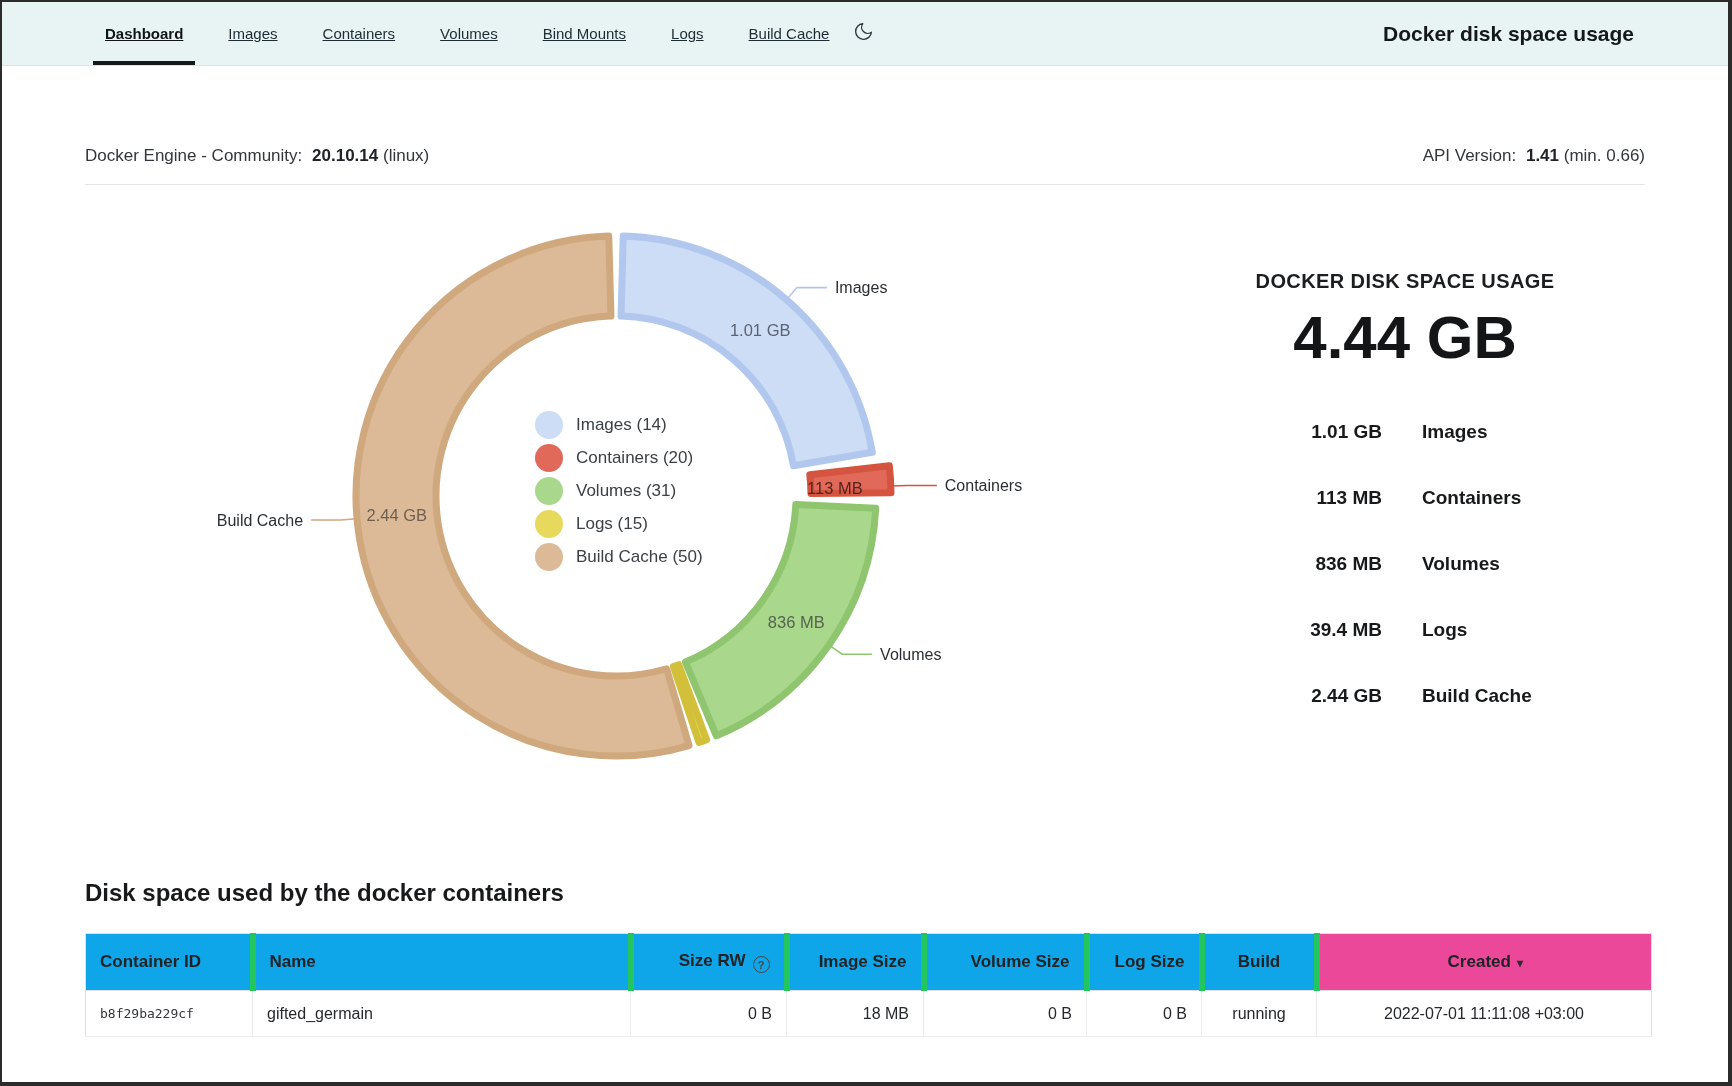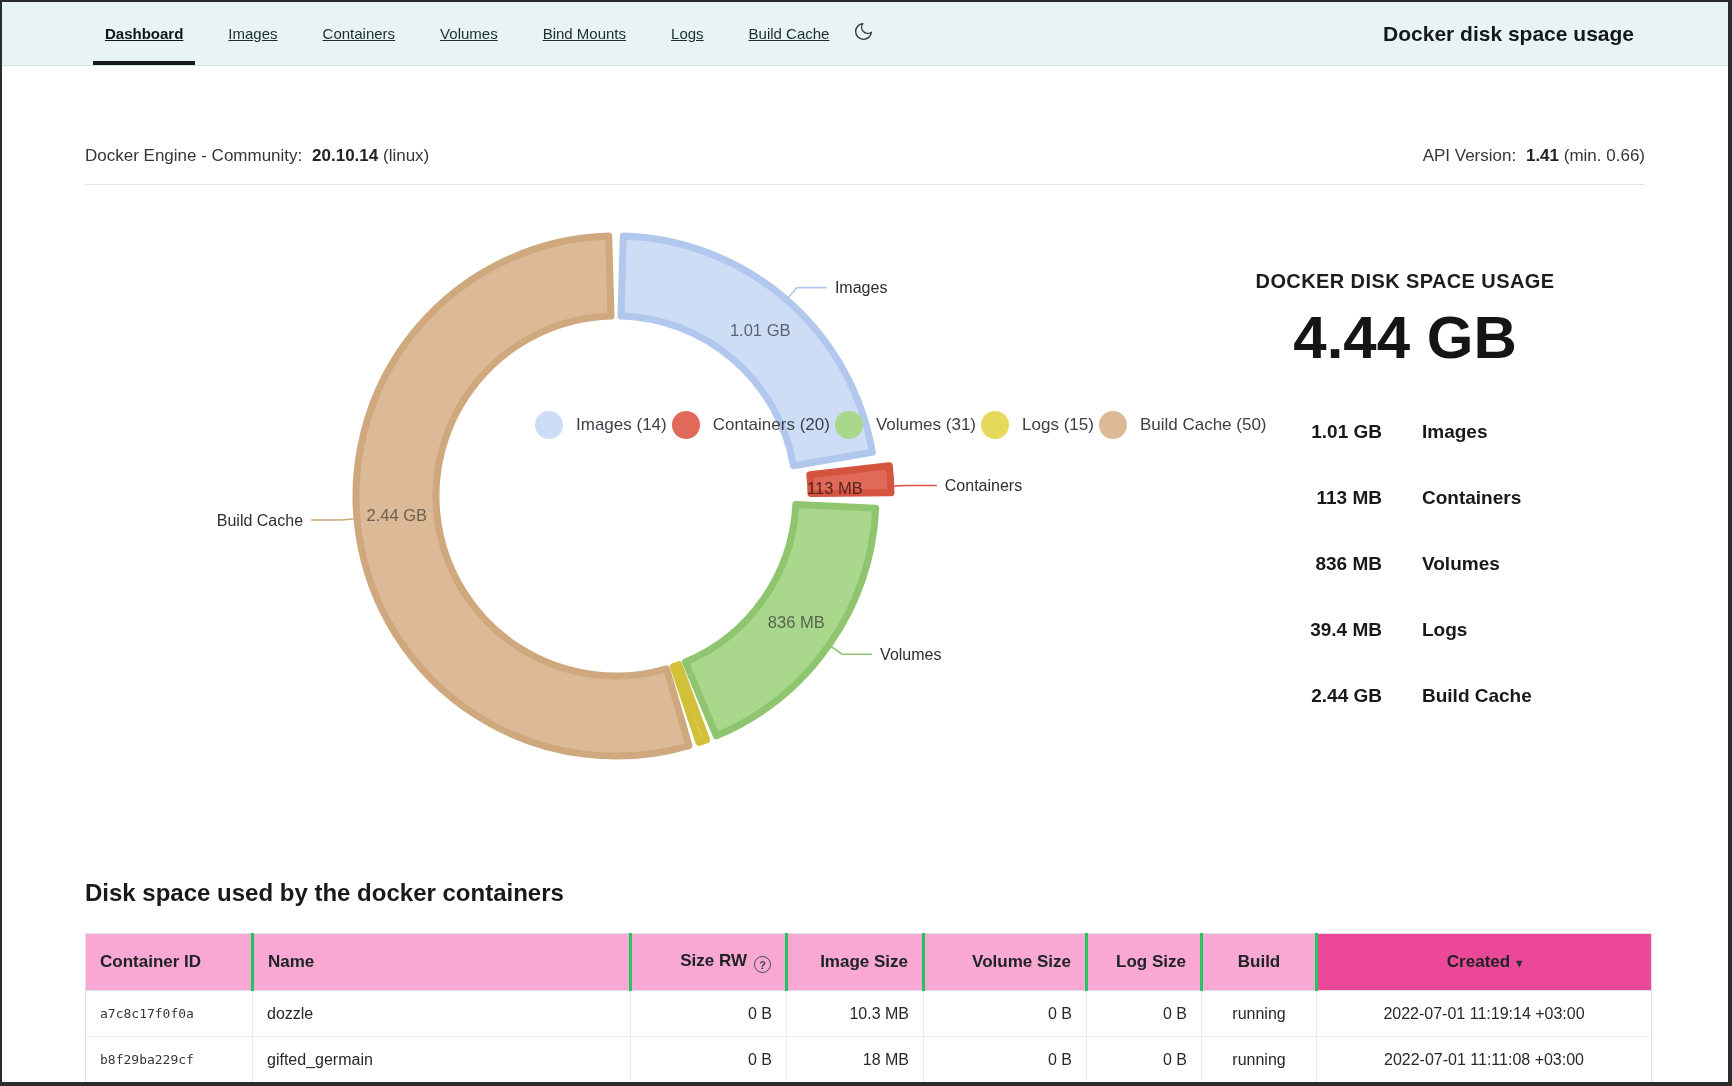--- a/index.html
+++ b/index.html
@@ -34,40 +34,40 @@
     margin-top:80px; display:flex; justify-content:space-between; align-items:baseline;
     font-size:17px; color:#33373b;
   }
   .engine-row b { color:#202428; }
   .engine-left span, .engine-right span { margin-right:5px; }
   .engine-left span:last-child, .engine-right span:last-child { margin-right:0; }
   .rule { border:none; border-top:1px solid #e5e5e5; margin-top:18px; }
   
   .chart-row { position:relative; height:585px; margin-top:10px; }
   #chart-svg { position:absolute; left:0; top:0; }
-  .legend { position:absolute; left:450px; top:216px; display:flex; gap:5px; }
+  .legend { position:absolute; left:450px; top:216px; display:flex; flex-direction:column; gap:5px; }
   .legend-item { display:flex; align-items:center; gap:13px; height:28px; cursor:pointer; }
   .legend-dot { width:28px; height:28px; border-radius:50%; flex:none; }
   .legend-label { font-size:17px; color:#3c4146; }
   
   .summary { position:absolute; left:1080px; top:75px; width:500px; }
   .sum-heading { width:480px; text-align:center; font-size:20px; font-weight:bold; letter-spacing:.4px; color:#1b1d1f; }
   .sum-total { width:480px; text-align:center; font-size:60px; line-height:66px; font-weight:700; color:#141517; margin-top:12px; }
   .sum-rows { margin-top:28px; display:grid; grid-template-columns:217px auto; column-gap:40px; }
   .sum-val { height:66px; display:flex; align-items:center; justify-content:flex-end;
              font-size:19px; font-weight:bold; color:#17191b; }
   .sum-name { height:66px; display:flex; align-items:center;
               font-size:19px; font-weight:bold; color:#17191b; }
   
   .section-title { margin-top:99px; font-size:24px; font-weight:bold; color:#17191b; }
   table { margin-top:26px; width:1566px; border-collapse:collapse; table-layout:fixed;
           border:1px solid #dfdfe4; }
   th {
-    height:57px; background:#f9a8d4; font-size:17px; font-weight:bold; color:#202326;
-    border-right:3px solid #22c55e; border-bottom:1px solid #dedee4;
+    height:57px; background:#0ea5e9; font-size:17px; font-weight:bold; color:#202326;
+    border-right:6px solid #22c55e; border-bottom:1px solid #dedee4;
     padding:0 14px; cursor:pointer; white-space:nowrap;
   }
   th:last-child, td:last-child { border-right:none; }
   th.sorted { background:#ec4899; }
   td {
     height:46px; font-size:16px; color:#26282b;
     border-right:1px solid #ececf0; border-bottom:1px solid #ececf0;
     padding:0 14px; white-space:nowrap; overflow:hidden;
   }
   .al { text-align:left; } .ar { text-align:right; } .ac { text-align:center; }
@@ -200,30 +200,20 @@
             <th class="ar"><span>Size RW</span><span class="help-ic">?</span></th>
             <th class="ar"><span>Image Size</span></th>
             <th class="ar"><span>Volume Size</span></th>
             <th class="ar"><span>Log Size</span></th>
             <th class="ac"><span>Build</span></th>
             <th class="ac sorted"><span>Created</span><span class="sort-caret">▾</span></th>
           </tr>
         </thead>
       <tbody id="table-body">
           <tr>
-            <td class="al mono">a7c8c17f0f0a</td>
-            <td class="al">dozzle</td>
-            <td class="ar">0 B</td>
-            <td class="ar">10.3 MB</td>
-            <td class="ar">0 B</td>
-            <td class="ar">0 B</td>
-            <td class="ac">running</td>
-            <td class="ac">2022-07-01  11:19:14 +03:00</td>
-          </tr>
-          <tr>
             <td class="al mono">b8f29ba229cf</td>
             <td class="al">gifted_germain</td>
             <td class="ar">0 B</td>
             <td class="ar">18 MB</td>
             <td class="ar">0 B</td>
             <td class="ar">0 B</td>
             <td class="ac">running</td>
             <td class="ac">2022-07-01  11:11:08 +03:00</td>
           </tr>
         </tbody>

